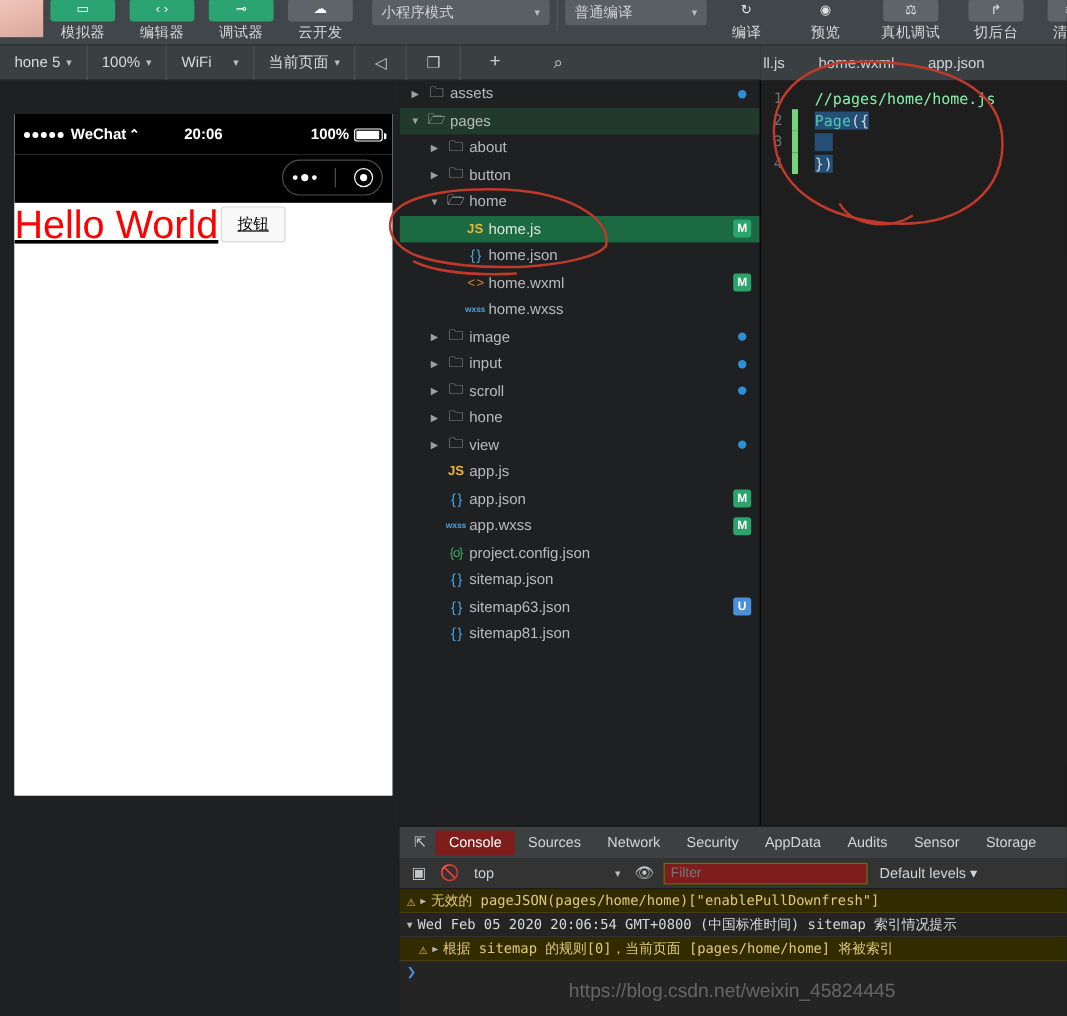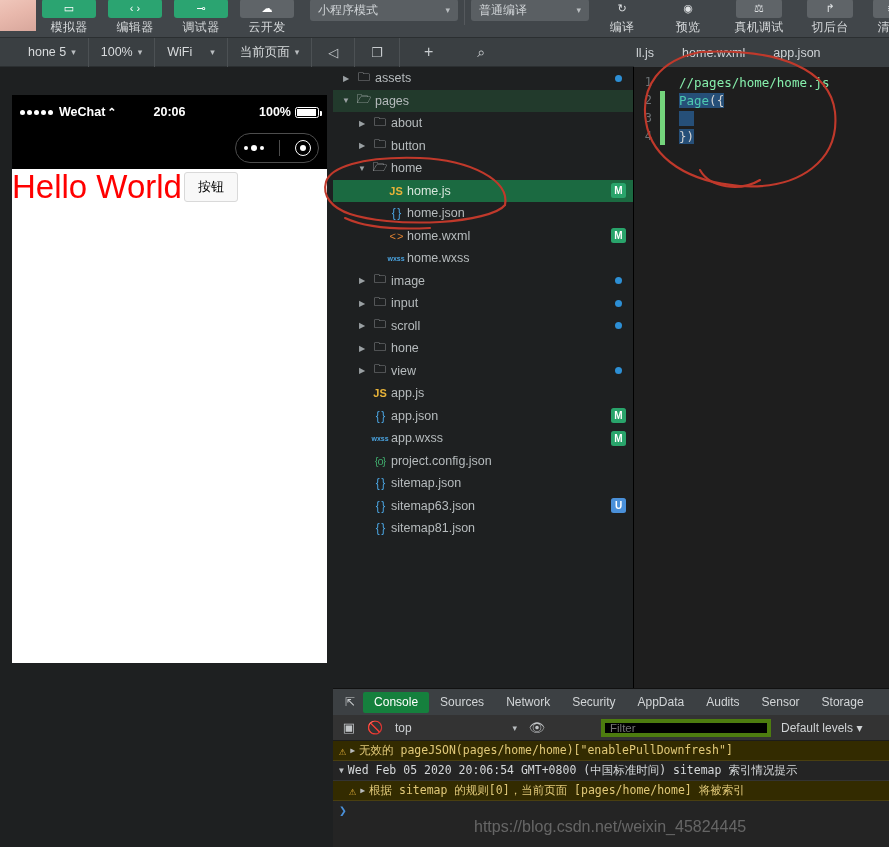--- a/index.html
+++ b/index.html
@@ -50,21 +50,21 @@
     width: 46px; height: 19px; border-radius: 3px; background: #5f6468;
     display: flex; align-items: center; justify-content: center;
     color: #dfe2e4; font-size: 11px; overflow: hidden;
   }
   .tb-ricon.circle { background: transparent; }
 
   
   .subbar {
     position: absolute; left: 0; top: 38px; width: 889px; height: 29px;
     background: #3a3f42; display: flex; align-items: center;
-    border-bottom: 1px solid #2b2f31; font-size: 12.5px; color: #d8dbdd; padding-left: 16px;
+    border-bottom: 1px solid #2b2f31; font-size: 12.5px; color: #d8dbdd;
   }
   .sb-cell {
     height: 29px; display: flex; align-items: center; gap: 5px;
     padding: 0 12px; border-right: 1px solid #4c5154; white-space: nowrap;
   }
   .sb-cell.noborder { border-right: none; }
   .caret { font-size: 9px; color: #b9bdc0; }
   .sb-icon { color: #c8cccf; font-size: 13px; padding: 0 10px; }
   .sb-spacer { flex: 1; }
 
@@ -103,21 +103,21 @@
   }
   .cap-dots { display: flex; gap: 3px; align-items: center; }
   .cap-dots i { width: 4px; height: 4px; border-radius: 50%; background: #fff; }
   .cap-dots i.big { width: 6px; height: 6px; }
   .cap-div { width: 1px; height: 16px; background: #4d4d4d; }
   .cap-circle {
     width: 16px; height: 16px; border-radius: 50%; border: 1.5px solid #fff;
     display: flex; align-items: center; justify-content: center;
   }
   .cap-circle i { width: 6px; height: 6px; border-radius: 50%; background: #fff; }
-  .page-body { background: #fff; height: 494px; padding: 0; }
+  .page-body { background: #fff; height: 494px; padding: 0; text-decoration: underline; }
   .hello-row { display: flex; align-items: center; padding: 0; }
   .hello {
     color: #ff0000; font-size: 33px; line-height: 1.1; padding-left: 0;
     font-family: "Liberation Sans", sans-serif;
   }
   .wx-button {
     background: #f8f8f8; border: 1px solid #d9d9d9; border-radius: 3px;
     font-size: 13px; color: #000; padding: 5px 13px; margin-left: 2px;
   }
 
@@ -186,34 +186,34 @@
   .devtools {
     position: absolute; left: 333px; top: 688px; width: 556px; height: 159px;
     background: #242424; border-top: 1px solid #111;
   }
   .dt-tabs {
     height: 26px; background: #3c4043; display: flex; align-items: center;
     font-size: 12px; color: #d2d5d7; padding-left: 4px;
   }
   .dt-inspect { padding: 0 8px; color: #c7cacc; font-size: 12px; }
   .dt-tab { padding: 0 11px; height: 21px; display: flex; align-items: center; border-radius: 2px; }
-  .dt-tab.active { background: #15803d; color: #fff; }
+  .dt-tab.active { background: #7f1d1d; color: #fff; }
   .dt-filterbar {
     height: 26px; background: #333333; display: flex; align-items: center;
     font-size: 12px; color: #cdd0d2; gap: 6px; padding: 0 6px;
     border-bottom: 1px solid #1c1c1c;
   }
   .fb-ico { width: 20px; text-align: center; color: #c2c5c7; font-size: 13px; }
   .fb-ctx {
     width: 130px; height: 18px; display: flex; align-items: center; justify-content: space-between;
     padding: 0 4px; font-size: 12px;
   }
   .fb-input {
-    flex: 1; height: 18px; background: #000000; border: 4px solid #4d7c0f;
-    color: #8b8e90; font-size: 11.5px; padding: 0 5px; max-width: 170px; margin-left: 48px;
+    flex: 1; height: 18px; background: #7f1d1d; border: 1px solid #4d7c0f;
+    color: #8b8e90; font-size: 11.5px; padding: 0 5px; max-width: 170px;
   }
   .fb-levels { font-size: 12px; color: #d0d3d5; white-space: nowrap; padding-left: 4px;}
   .msg {
     min-height: 20px; display: flex; align-items: center; font-size: 11.5px;
     font-family: "DejaVu Sans Mono", monospace; padding: 1px 0 1px 6px; gap: 4px;
   }
   .msg.warn { background: #332b00; color: #e0c878; border-bottom: 1px solid #4a3f10; }
   .msg.plain { background: #242424; color: #d5d8da; border-bottom: 1px solid #333; }
   .msg.warn2 { background: #332b00; color: #e0c878; border-bottom: 1px solid #4a3f10; padding-left: 16px;}
   .warn-ico { color: #e8b339; font-size: 12px; }

